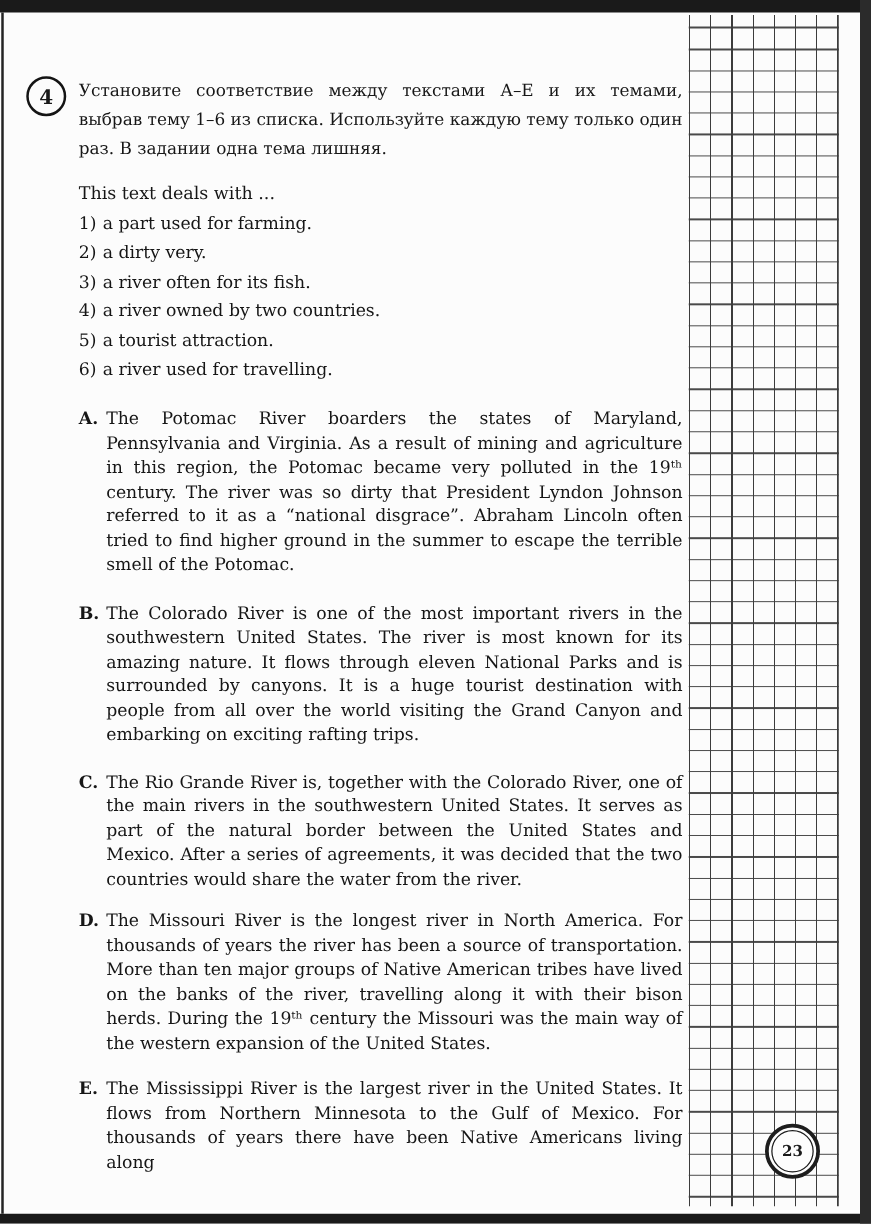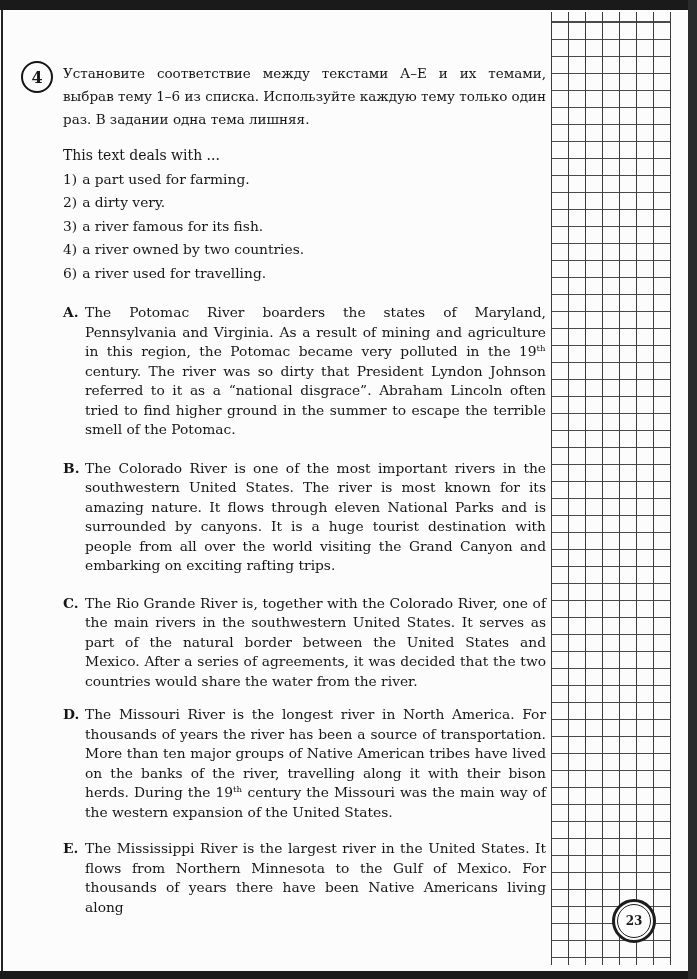--- a/index.html
+++ b/index.html
@@ -104,24 +104,27 @@
     <p class="prompt">This text deals with ...</p>
 
     <div class="options">
       <div class="option-row">
         <span class="option-num">1)</span><span>a part used for farming.</span>
       </div>
       <div class="option-row">
         <span class="option-num">2)</span><span>a dirty very.</span>
       </div>
       <div class="option-row">
-        <span class="option-num">3)</span><span>a river famous for its fish.</span>
+        <span class="option-num">3)</span><span>a river often for its fish.</span>
       </div>
       <div class="option-row">
         <span class="option-num">4)</span><span>a river owned by two countries.</span>
+      </div>
+      <div class="option-row">
+        <span class="option-num">5)</span><span>a tourist attraction.</span>
       </div>
       <div class="option-row">
         <span class="option-num">6)</span><span>a river used for travelling.</span>
       </div>
     </div>
 
     <div class="text-block tb-a">
       <span class="text-label">A.</span>
       <span>The Potomac River boarders the states of Maryland, Pennsylvania and Virginia. As a result of mining and agriculture in this region, the Potomac became very polluted in the 19ᵗʰ century. The river was so dirty that President Lyndon Johnson referred to it as a “national disgrace”. Abraham Lincoln often tried to find higher ground in the summer to escape the terrible smell of the Potomac.</span>
     </div>

